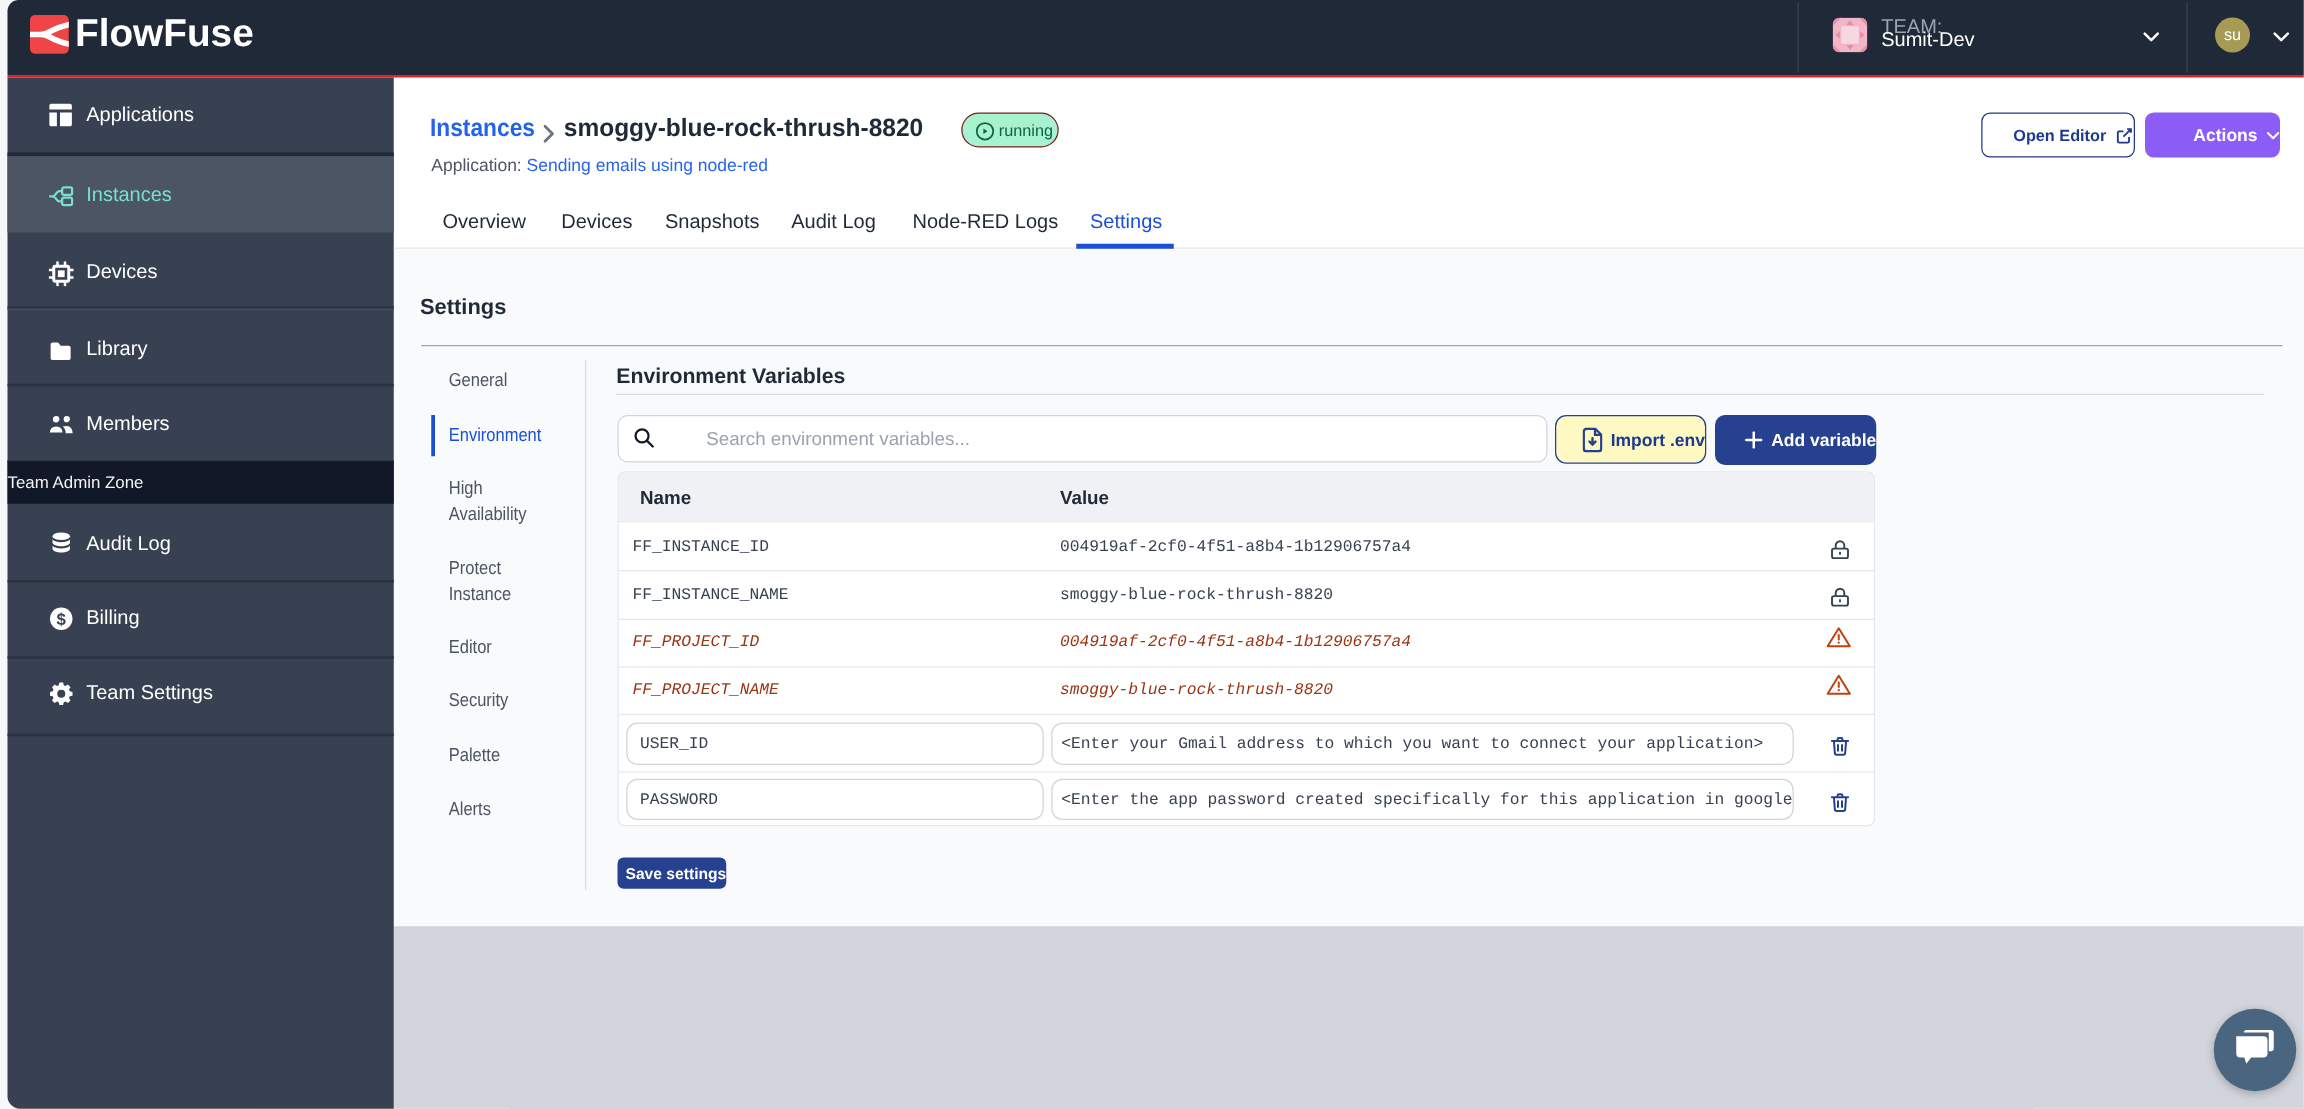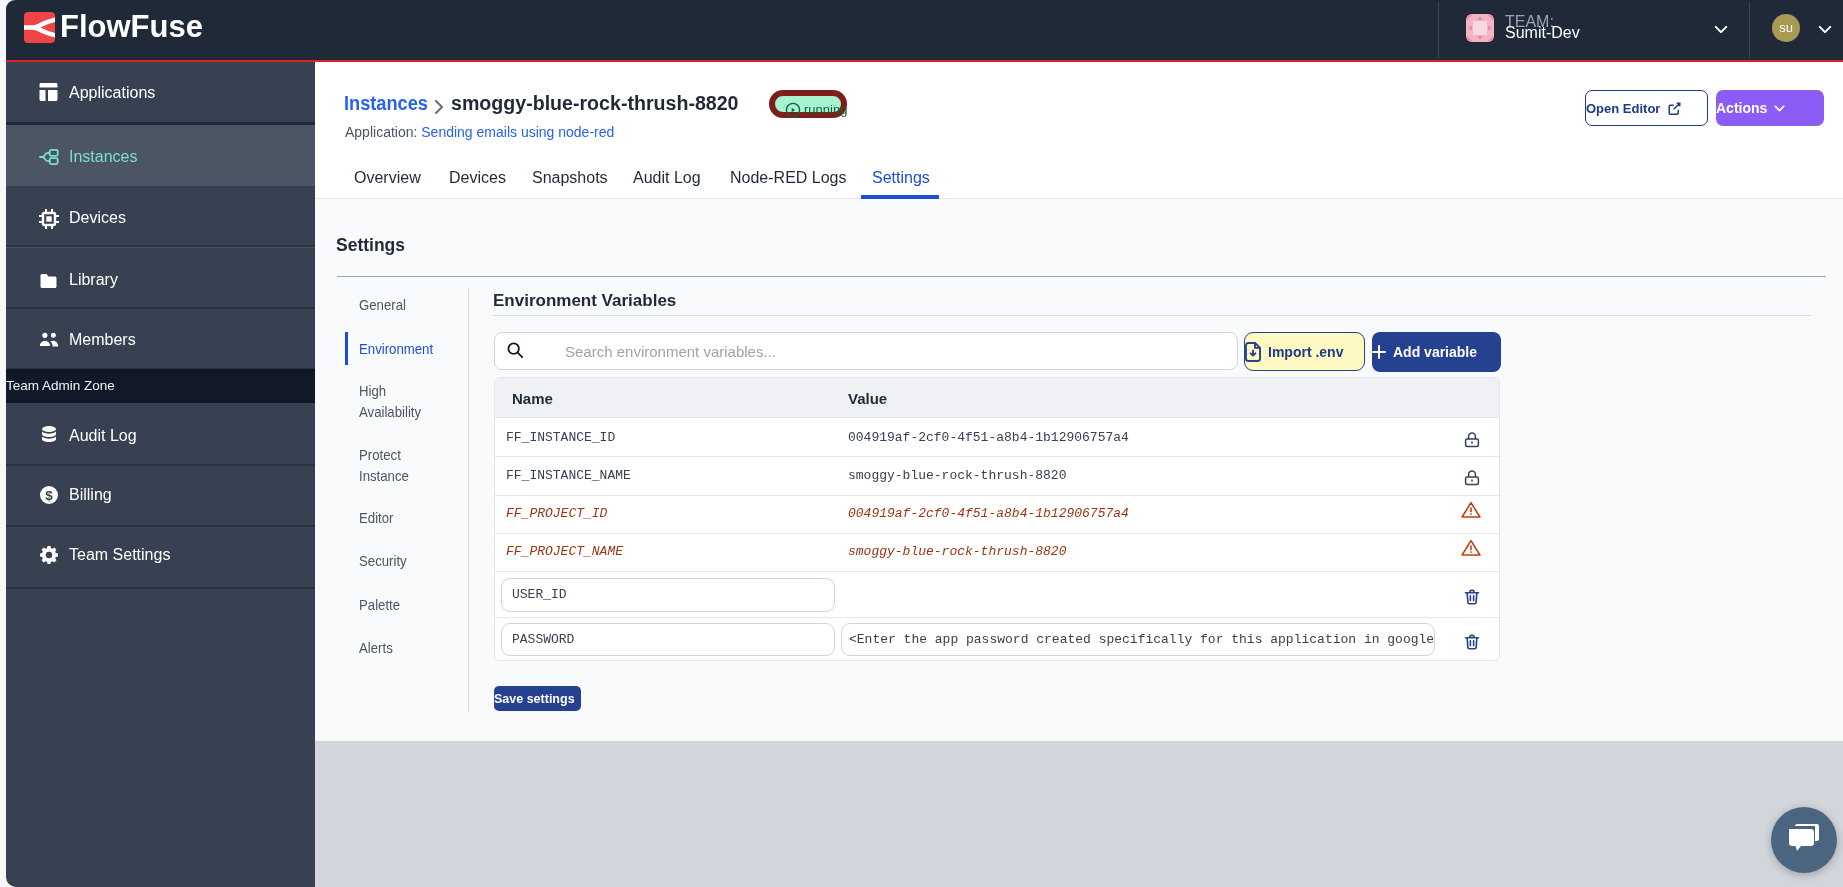--- a/index.html
+++ b/index.html
@@ -19,21 +19,21 @@
   .lb { left:63px; font-size:16px; color:#fff; }
   #tazone { position:absolute; left:0; top:307px; width:100%; height:34px; background:#111827; color:#F3F4F6; font-size:13.5px; line-height:34px; }
   
   #content-top { left:315px; top:62px; right:0; height:137px; background:#fff; }
   #content-mid { left:315px; top:199px; right:0; height:542px; background:#F9FAFB; }
   #content-bot { left:315px; top:741px; right:0; bottom:0; background:#D2D5DC; }
   
   #bc-instances { left:344px; top:92px; font-size:20px; font-weight:bold; color:#2563EB; transform:scaleX(.91); transform-origin:left center; }
   #bc-sep { left:433px; top:98px; }
   #bc-title { left:451px; top:92px; font-size:20px; font-weight:bold; color:#1F2937; transform:scaleX(.98); transform-origin:left center; }
-  #pill { left:769px; top:90px; width:78px; height:28px; background:#A7F3D0; border:6px solid #7f1d1d; border-radius:14px; color:#10633E; font-size:13px; }
+  #pill { left:769px; top:90px; width:78px; height:28px; background:#A7F3D0; border:1px solid #7f1d1d; border-radius:14px; color:#10633E; font-size:13px; }
   #pill svg { position:absolute; left:10px; top:6px; }
   #pill span { position:absolute; left:29px; top:6px; }
   #appline { left:345px; top:124px; font-size:14px; color:#4B5563; }
   #appline a { color:#2563EB; text-decoration:none; }
   #btn-openeditor { left:1585px; top:90px; width:123px; height:36px; background:#fff; border:1.5px solid #1E3A8A; border-radius:7px; color:#1E3A8A; font-size:13px; font-weight:bold; }
   #btn-actions { left:1716px; top:90px; width:108px; height:36px; background:#8b5cf6; border-radius:7px; color:#fff; font-size:14px; font-weight:bold; }
   
   .tab { position:absolute; top:169px; font-size:16px; color:#1F2937; }
   #tab-underline { left:861px; top:195px; width:78px; height:4px; background:#1D4ED8; }
   #tabborder { left:315px; top:198px; right:0; height:1px; background:#E5E7EB; }
@@ -55,21 +55,21 @@
   #envtable { left:494px; top:377px; width:1006px; height:284px; background:#fff; border:1px solid #E5E7EB; border-radius:6px; }
   .thead { position:absolute; left:0; top:0; width:100%; height:40px; background:#EFF1F4; border-bottom:1px solid #E5E7EB; border-radius:5px 5px 0 0; font-size:15px; font-weight:bold; color:#1F2937; }
   .rowline { position:absolute; left:0; width:100%; height:1px; background:#E5E7EB; }
   .mono { font-family:"Liberation Mono", monospace; font-size:13px; color:#374151; }
   .monored { font-family:"Liberation Mono", monospace; font-size:13px; color:#9A3412; font-style:italic; }
   .cell-name { position:absolute; left:11px; }
   .cell-val { position:absolute; left:353px; }
   .rowicon { position:absolute; left:968px; }
   .envinput { position:absolute; background:#fff; border:1px solid #D1D5DB; border-radius:9px; font-family:"Liberation Mono", monospace; font-size:13px; color:#374151; line-height:32px; padding-left:10px; white-space:nowrap; overflow:hidden; }
   #btn-save { left:494px; top:686px; width:87px; height:25px; background:#26418F; border-radius:5px; color:#fff; font-size:12.5px; font-weight:bold; }
-  .cbtn { display:flex; align-items:center; justify-content:flex-start; gap:7px; }
+  .cbtn { display:flex; align-items:center; justify-content:flex-end; gap:7px; }
   
   #chat { left:1771px; top:807px; width:66px; height:66px; border-radius:50%; background:#4A657F; box-shadow:0 2px 8px rgba(0,0,0,.25); }
 </style>
 </head>
 <body>
 <div class="abs" id="content-top"></div>
 <div class="abs" id="content-mid"></div>
 <div class="abs" id="content-bot"></div>
 
 <div class="abs" id="navbar">
@@ -263,20 +263,21 @@
   <div class="monored cell-name" style="top:166px;">FF_PROJECT_NAME</div>
   <div class="monored cell-val" style="top:166px;">smoggy-blue-rock-thrush-8820</div>
   <svg class="rowicon" style="top:160px; left:966px;" width="20" height="19" viewBox="0 0 20 19" fill="none" stroke="#C2410C" stroke-width="1.6">
       <path d="M10 2.6 L18.9 17 H1.1 Z" stroke-linejoin="round"></path>
       <path d="M10 8 V11.6" stroke-linecap="round"></path>
       <circle cx="10" cy="14.1" r=".9" fill="#C2410C" stroke="none"></circle>
     </svg>
   <div class="rowline" style="top:193px;"></div>
 
   <div class="envinput" style="left:6px; top:200px; width:334px; height:34px;">USER_ID</div>
+  <div class="envinput" style="left:346px; top:200px; width:594px; height:34px; padding-left:7px;">&lt;Enter your Gmail address to which you want to connect your application&gt;</div>
   <svg class="rowicon" style="top:210px;" width="18" height="18" viewBox="0 0 20 20" fill="none" stroke="#26418F" stroke-width="1.8">
       <path d="M2.8 5.3 H17.2 M7.8 5.3 V3.9 A1.2 1.2 0 0 1 9 2.7 H11 A1.2 1.2 0 0 1 12.2 3.9 V5.3 M4.6 5.3 L5.4 16 A1.6 1.6 0 0 0 7 17.5 H13 A1.6 1.6 0 0 0 14.6 16 L15.4 5.3" stroke-linecap="round"></path>
       <path d="M8.2 8.8 V14 M11.8 8.8 V14" stroke-linecap="round"></path>
     </svg>
   <div class="rowline" style="top:239px;"></div>
 
   <div class="envinput" style="left:6px; top:245px; width:334px; height:33px;">PASSWORD</div>
   <div class="envinput" style="left:346px; top:245px; width:594px; height:33px; padding-left:7px;">&lt;Enter the app password created specifically for this application in google</div>
   <svg class="rowicon" style="top:255px;" width="18" height="18" viewBox="0 0 20 20" fill="none" stroke="#26418F" stroke-width="1.8">
       <path d="M2.8 5.3 H17.2 M7.8 5.3 V3.9 A1.2 1.2 0 0 1 9 2.7 H11 A1.2 1.2 0 0 1 12.2 3.9 V5.3 M4.6 5.3 L5.4 16 A1.6 1.6 0 0 0 7 17.5 H13 A1.6 1.6 0 0 0 14.6 16 L15.4 5.3" stroke-linecap="round"></path>

